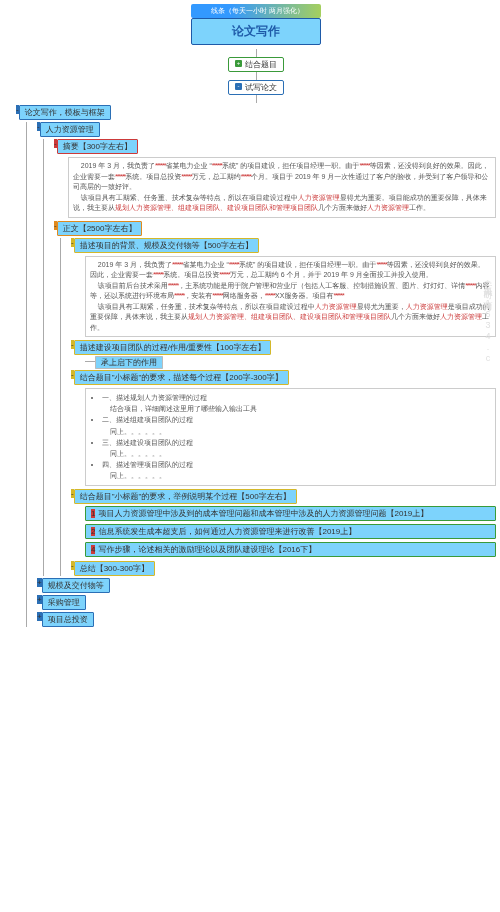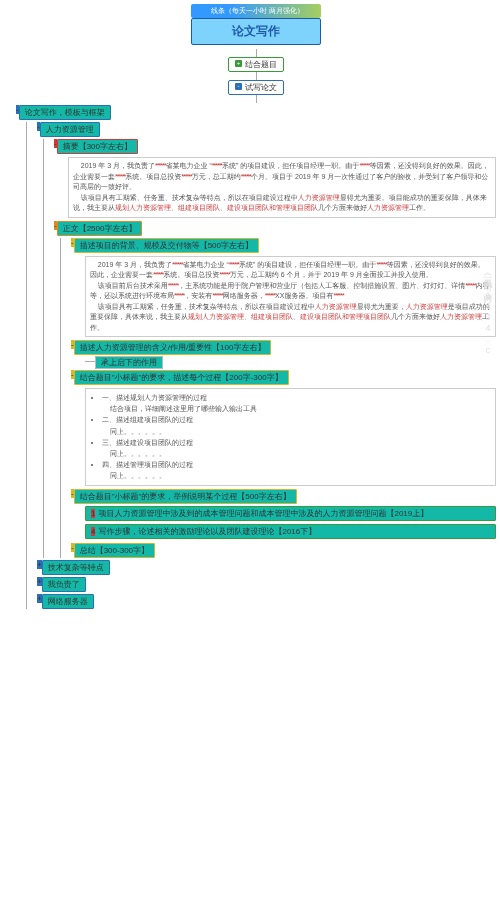--- a/index.html
+++ b/index.html
@@ -10,21 +10,21 @@
 .chip{display:inline-block;border:1px solid;border-radius:2px;padding:1px 6px;font-size:8px;background:#fff;}
 .chip.green{border-color:#3a9a3a;color:#333;}
 .chip .sq{display:inline-block;width:7px;height:7px;line-height:7px;text-align:center;font-size:6px;color:#fff;margin-right:3px;vertical-align:middle;border-radius:1px;position:relative;top:-1px;}
 .sq.g{background:#3a9a3a;}
 .sq.b{background:#2b6fb5;}
 .sq.o{background:#e08a1e;}
 .sq.y{background:#d4b82a;}
 .sq.r{background:#cc3a3a;}
 .vline{border-left:1px solid #aaa;margin-left:6px;padding-left:10px;}
 .row{display:flex;align-items:flex-start;margin:2px 0;}
-.lbl{border:1px solid #ccc;padding:1px 5px;background:#14b8a6;font-size:8px;border-radius:1px;}
+.lbl{border:1px solid #ccc;padding:1px 5px;background:#7dd3fc;font-size:8px;border-radius:1px;}
 .lbl.sec{border-color:#bbb;}
 .lbl.r{border-color:#cc3a3a;}
 .lbl.o{border-color:#e08a1e;text-align:right;}
 .lbl.y{border-color:#d4b82a;text-align:center;}
 .lbl.g{border-color:#3a9a3a;}
 .lbl.b{border-color:#2b6fb5;}
 .textbox{border:1px solid #ccc;padding:3px 4px;font-size:7px;line-height:1.5;color:#555;margin:3px 0 3px 14px;background:#fff;}
 .textbox .hl{color:#cc3a3a;}
 .textbox .mask{color:#cc3a3a;letter-spacing:-1px;}
 .sub{margin-left:14px;}
@@ -93,21 +93,21 @@
             <span class="lbl y">描述项目的背景、规模及交付物等【500字左右】</span>
           </div>
         <div class="textbox">
           &nbsp;&nbsp;&nbsp;&nbsp;<span>2019 年 3 月，我负责了</span><span class="mask">******</span><span>省某电力企业 “</span><span class="mask">******</span><span>系统” 的项目建设，担任项目经理一职。由于</span><span class="mask">******</span><span>等因素，还没得到良好的效果。因此，企业需要一套</span><span class="mask">******</span><span>系统。项目总投资</span><span class="mask">******</span><span>万元，总工期约 6 个月，并于 2019 年 9 月全面投工并投入使用。</span><br>
           &nbsp;&nbsp;&nbsp;&nbsp;<span>该项目前后台技术采用</span><span class="mask">******</span><span>，主系统功能是用于院户管理和营业厅（包括人工客服、控制措施设置、图片、灯灯灯、详情</span><span class="mask">******</span><span>内容等，还以系统进行环境布局</span><span class="mask">******</span><span>，安装有</span><span class="mask">******</span><span>网络服务器，</span><span class="mask">******</span><span>XX服务器。项目有</span><span class="mask">******</span><br>
           &nbsp;&nbsp;&nbsp;&nbsp;<span>该项目具有工期紧，任务重，技术复杂等特点，所以在项目建设过程中</span><span class="hl">人力资源管理</span><span>显得尤为重要，</span><span class="hl">人力资源管理</span><span>是项目成功的重要保障，具体来说，我主要从</span><span class="hl">规划人力资源管理、组建项目团队、建设项目团队和管理项目团队</span><span>几个方面来做好</span><span class="hl">人力资源管理</span><span>工作。</span>
         </div>
 
         <div class="row">
             <span class="sq y">-</span>
-            <span class="lbl y">描述人力资源管理的含义/作用/重要性【100字左右】</span>
+            <span class="lbl y">描述建设项目团队的过程/作用/重要性【100字左右】</span>
           </div>
         <div class="sub"><span class="hconn"></span><span class="lbl sec">承上启下的作用</span></div>
 
         <div class="row">
             <span class="sq y">-</span>
             <span class="lbl y">结合题目"小标题"的要求，描述每个过程【200字-300字】</span>
           </div>
         <div class="textbox">
           <ul class="tb">
             <li>一、描述规划人力资源管理的过程</li>
@@ -120,38 +120,39 @@
             <li style="list-style:none;padding-left:8px">同上。。。。。。</li>
           </ul>
         </div>
 
         <div class="row">
             <span class="sq y">-</span>
             <span class="lbl y">结合题目"小标题"的要求，举例说明某个过程【500字左右】</span>
           </div>
         <div class="stack">
           <span class="lbl g"><span class="sq r" style="margin-right:3px">1</span><span>项目人力资源管理中涉及到的成本管理问题和成本管理中涉及的人力资源管理问题【2019上】</span></span>
+          <span class="lbl g"><span class="sq r" style="margin-right:3px">2</span><span>信息系统发生成本超支后，如何通过人力资源管理来进行改善【2019上】</span></span>
           <span class="lbl g"><span class="sq r" style="margin-right:3px">4</span><span>写作步骤，论述相关的激励理论以及团队建设理论【2016下】</span></span>
         </div>
 
         <div class="row" style="margin-top:4px">
             <span class="sq y">-</span>
             <span class="lbl y">总结【300-300字】</span>
           </div>
 
       </div>
     </div>
 
     <div class="row">
         <span class="sq b">+</span>
-        <span class="lbl b">技术复杂等特点</span>
+        <span class="lbl b">规模及交付物等</span>
       </div>
     <div class="row">
         <span class="sq b">+</span>
-        <span class="lbl b">我负责了</span>
+        <span class="lbl b">采购管理</span>
       </div>
     <div class="row">
         <span class="sq b">+</span>
-        <span class="lbl b">网络服务器</span>
+        <span class="lbl b">项目总投资</span>
       </div>
 
   </div>
 </div>
 
 </body></html>

